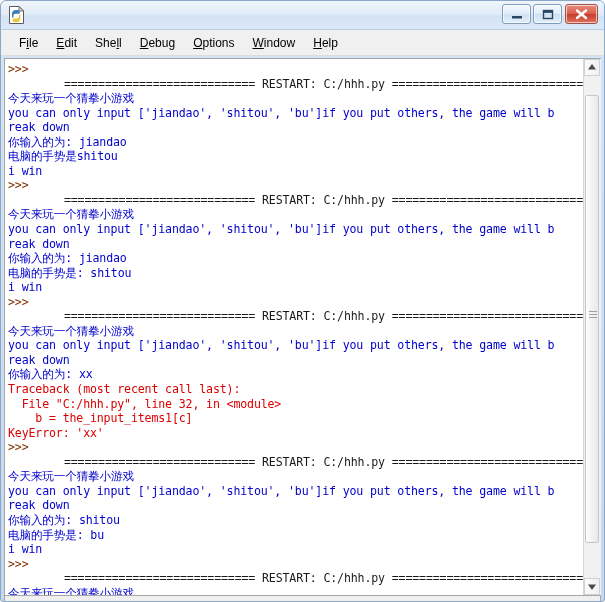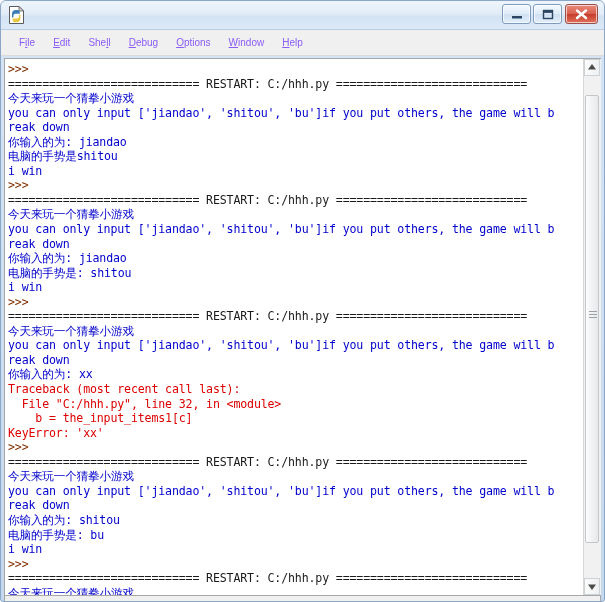--- a/index.html
+++ b/index.html
@@ -73,22 +73,22 @@
   #menubar {
     position: relative;
     height: 25px;
     background: #f0f0f0;
     border-bottom: 1px solid #dcdcdc;
     padding-left: 9px;
     display: flex;
     align-items: center;
   }
   .menu-item {
-    font-size: 10px;
-    color: #8b5cf6;
+    font-size: 12px;
+    color: #000000;
     padding: 3px 9px 3px 9px;
     white-space: nowrap;
     cursor: default;
   }
   .menu-item u { text-decoration: underline; }
 
   
   #textwrap {
     position: relative;
     margin: 2px 3px 0 3px;
@@ -110,21 +110,21 @@
   }
   #console {
     font-family: "DejaVu Sans Mono", "Liberation Mono", monospace;
     font-size: 11.6px;
     line-height: 14.55px;
     white-space: pre;
     letter-spacing: -0.15px;
   }
   .ln { display: block; height: 14.55px; }
   .c-prompt  { color: #803000; }
-  .c-restart { color: #1a1a1a; }
+  .c-restart { color: #1a1a1a; text-align: right; }
   .c-out     { color: #0000cc; }
   .c-err     { color: #dd0000; }
 
   
   #scrollbar {
     position: relative;
     flex: 0 0 17px;
     width: 17px;
     background: #f1f1f1;
     border-left: 1px solid #d6d6d6;

